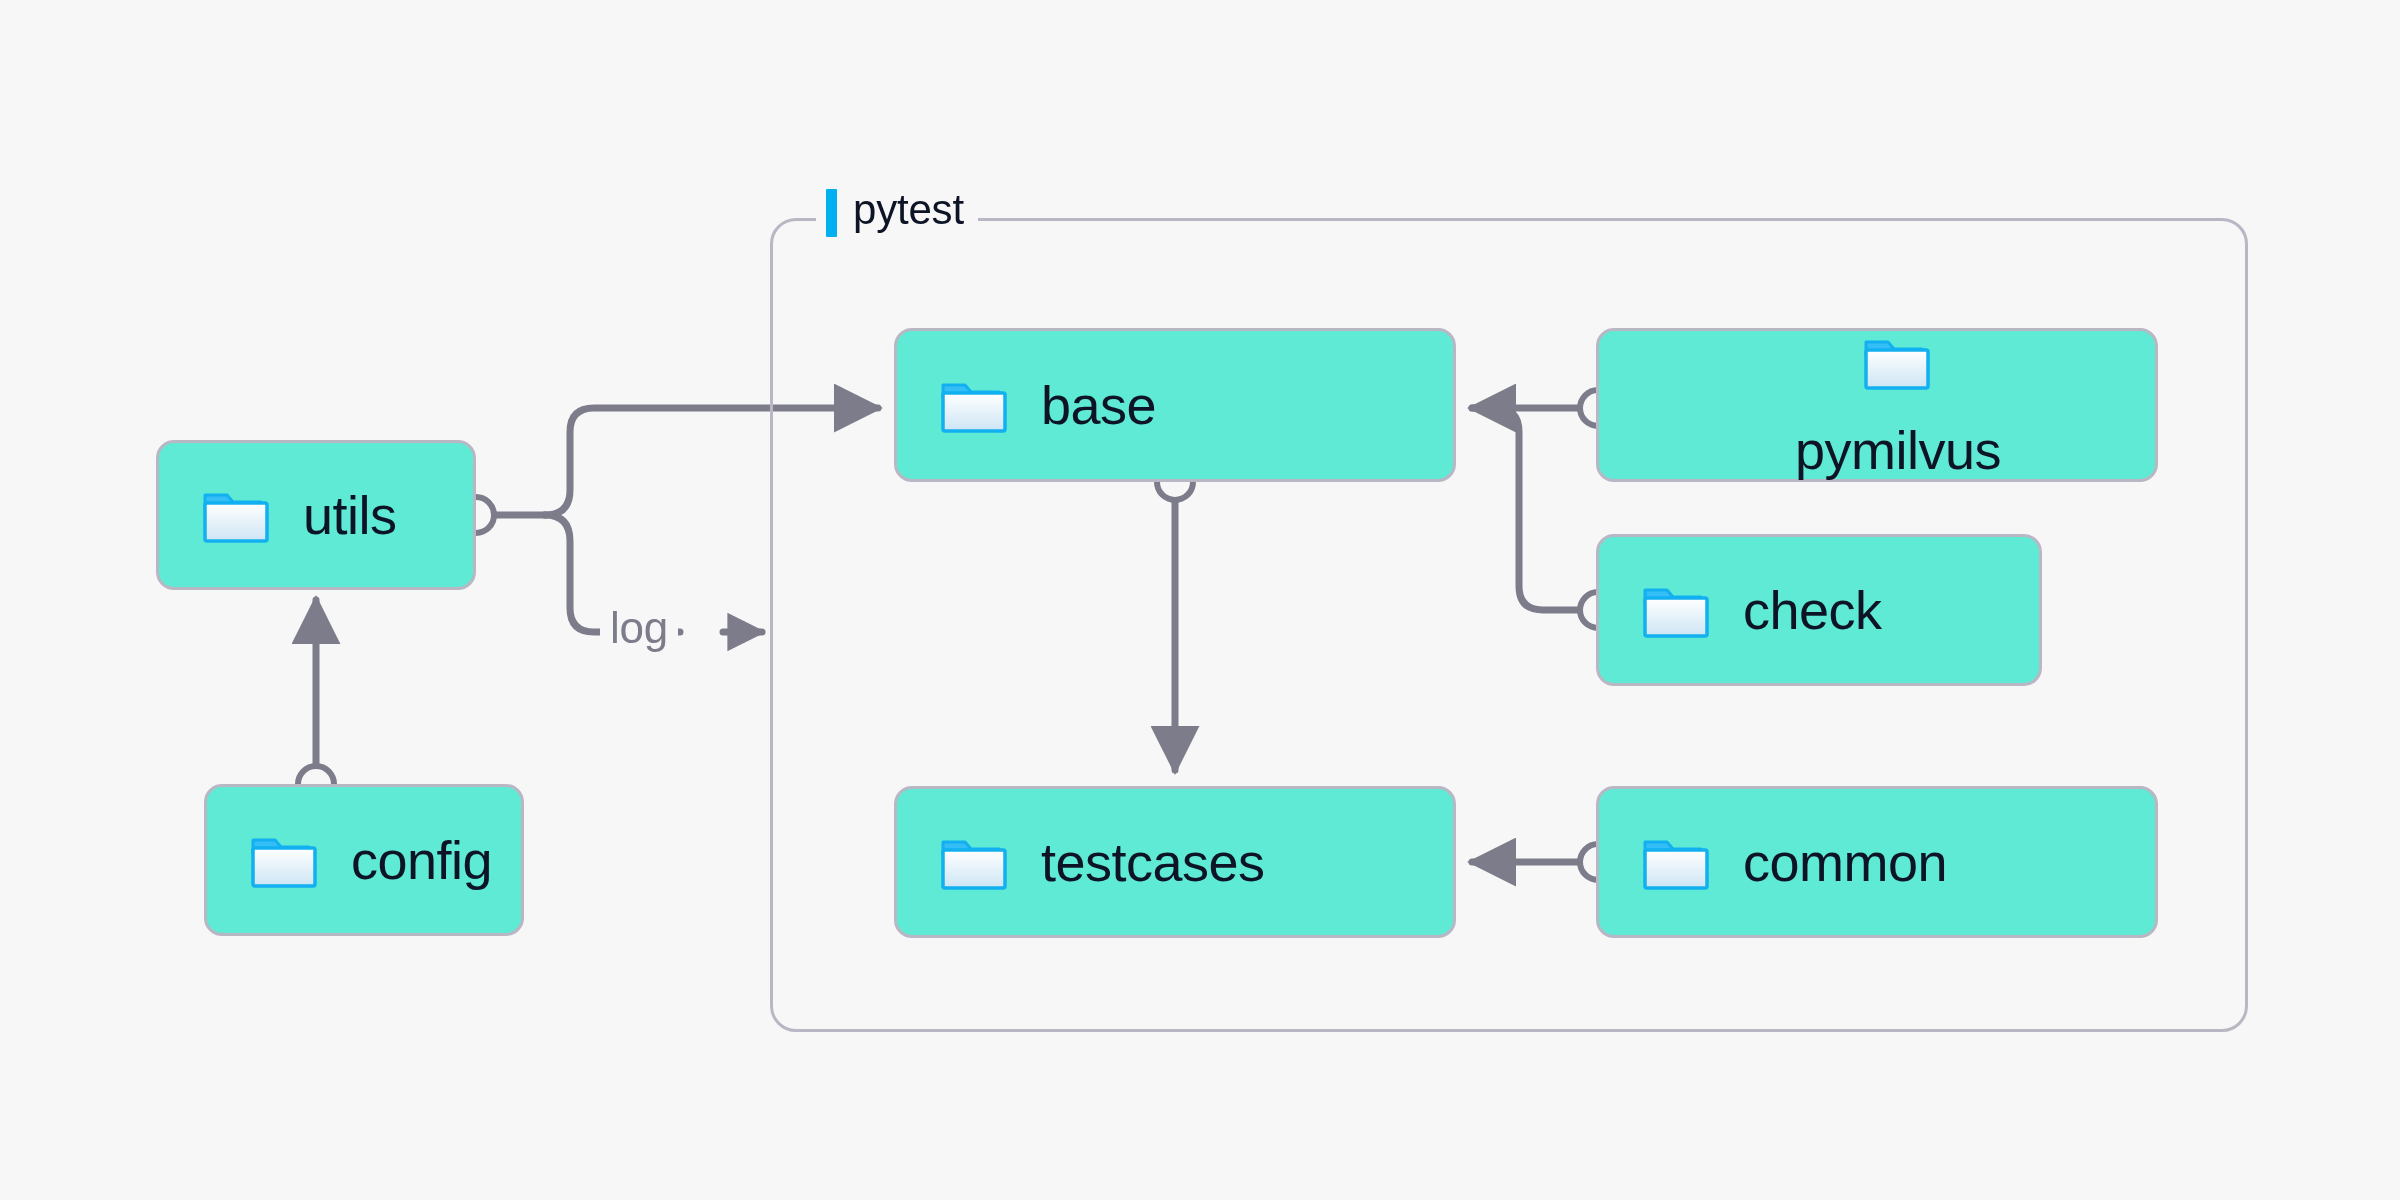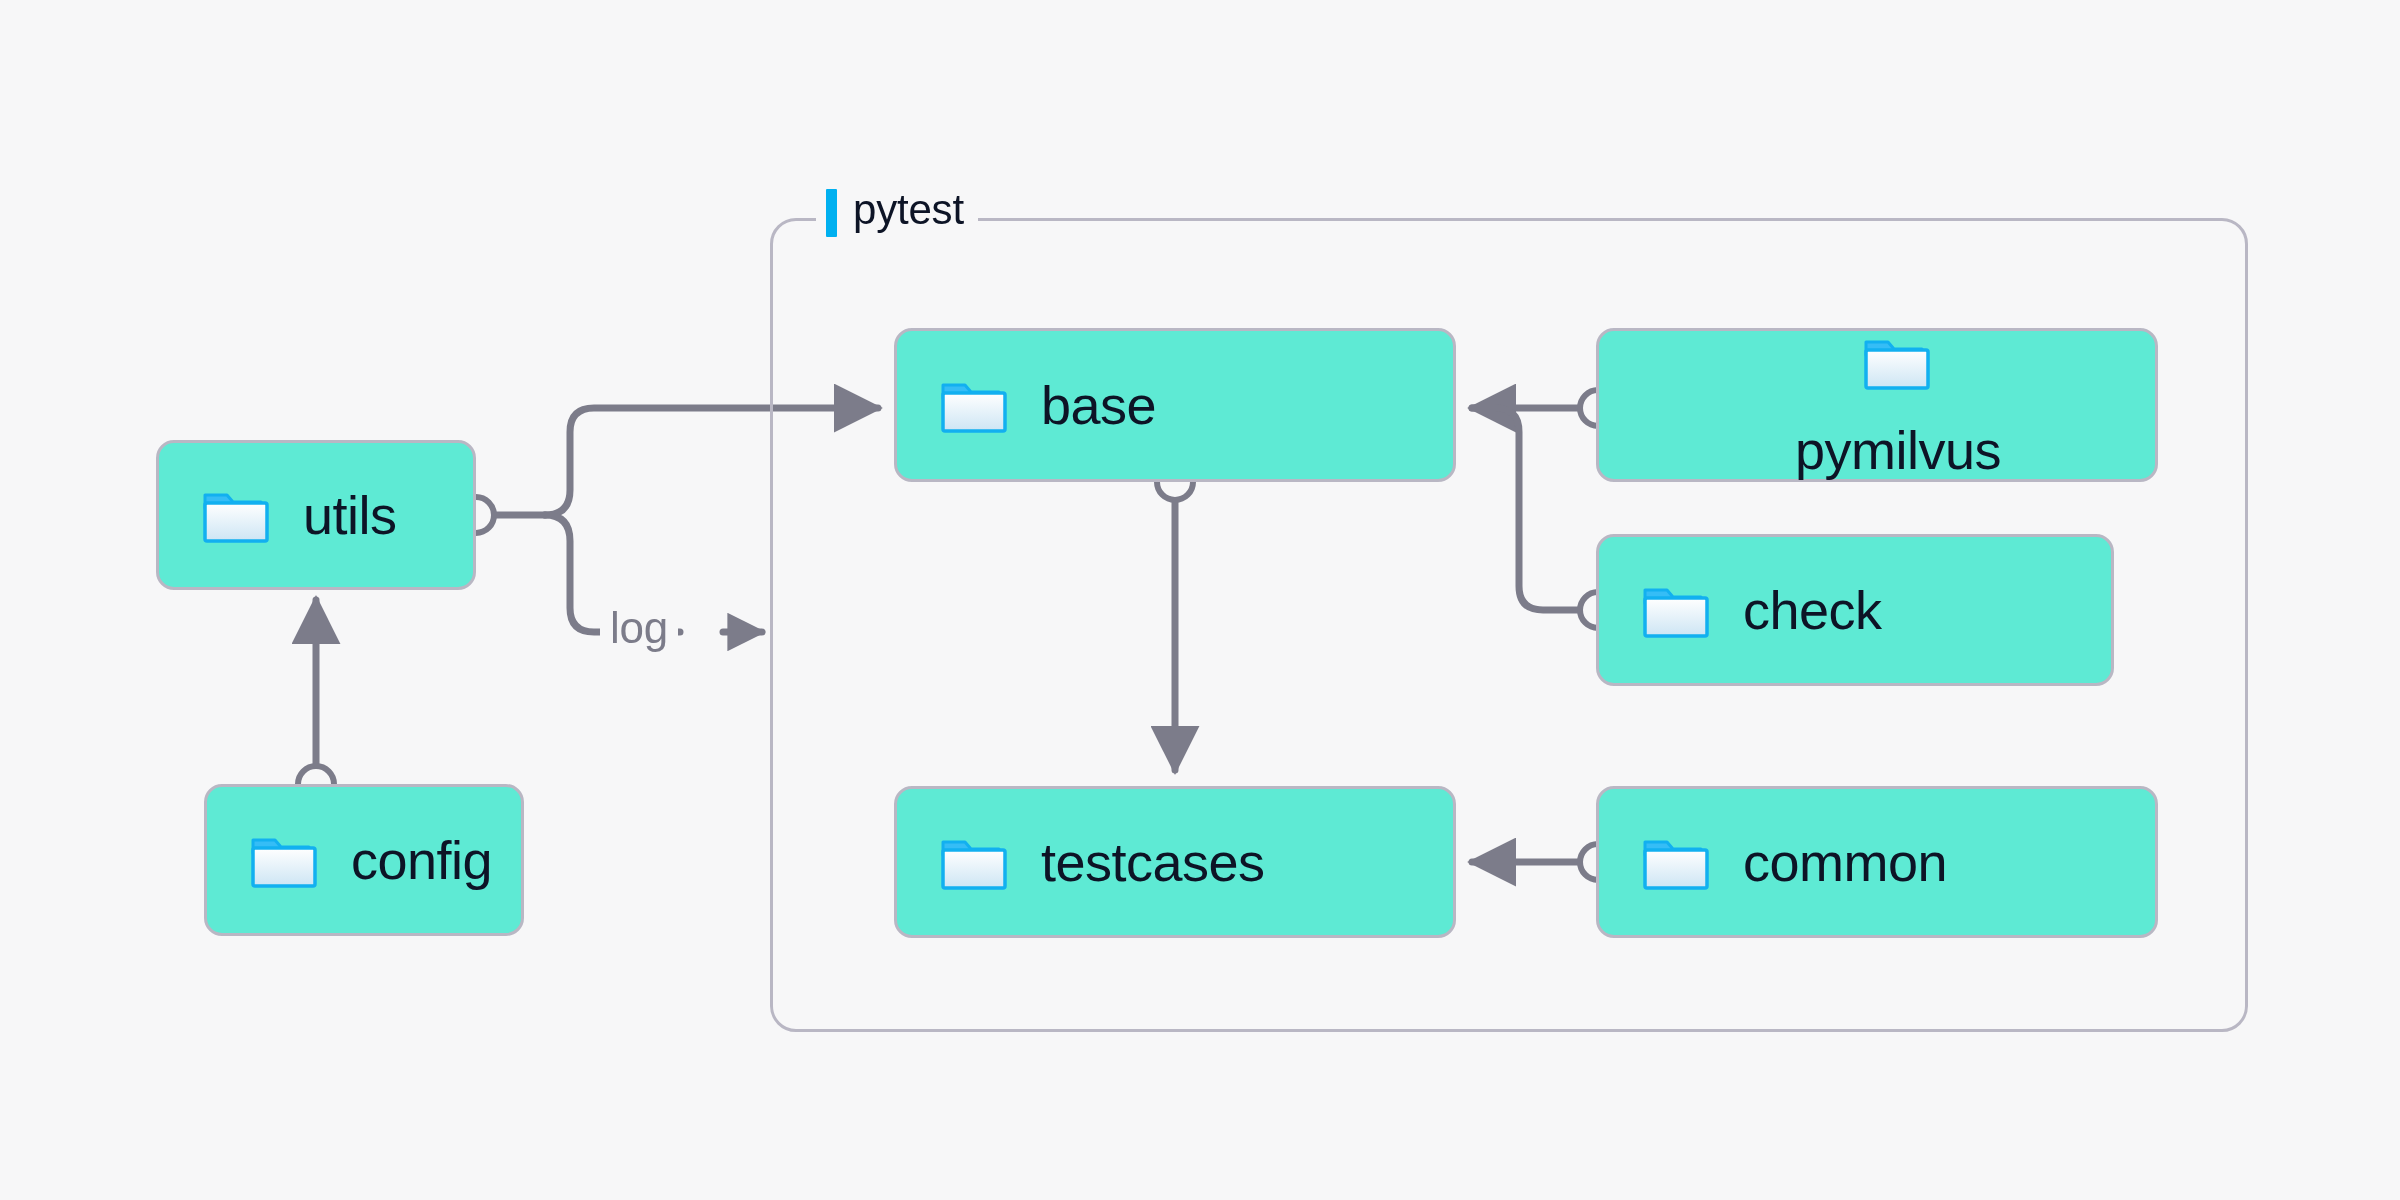--- a/index.html
+++ b/index.html
@@ -176,21 +176,21 @@
   </div>
 
   <div class="node" style="left:1596px; top:328px; width:562px; height:154px;flex-direction:column;">
     <svg class="folder-icon" viewBox="0 0 72 62">
       <path d="M4 11 h22 l6 7 h28 v6 H4 Z" fill="#35bdf6" stroke="#12b0f0" stroke-width="3" stroke-linejoin="round"></path>
       <rect x="4" y="19" width="62" height="38" rx="2" fill="url(#folderGrad)" stroke="#12b0f0" stroke-width="3.5"></rect>
     </svg>
     <span class="node-label">pymilvus</span>
   </div>
 
-  <div class="node" style="left:1596px; top:534px; width:518px; height:152px;">
+  <div class="node" style="left:1596px; top:534px; width:446px; height:152px;">
     <svg class="folder-icon" viewBox="0 0 72 62">
       <path d="M4 11 h22 l6 7 h28 v6 H4 Z" fill="#35bdf6" stroke="#12b0f0" stroke-width="3" stroke-linejoin="round"></path>
       <rect x="4" y="19" width="62" height="38" rx="2" fill="url(#folderGrad)" stroke="#12b0f0" stroke-width="3.5"></rect>
     </svg>
     <span class="node-label">check</span>
   </div>
 
   <div class="node" style="left:1596px; top:786px; width:562px; height:152px;">
     <svg class="folder-icon" viewBox="0 0 72 62">
       <path d="M4 11 h22 l6 7 h28 v6 H4 Z" fill="#35bdf6" stroke="#12b0f0" stroke-width="3" stroke-linejoin="round"></path>

